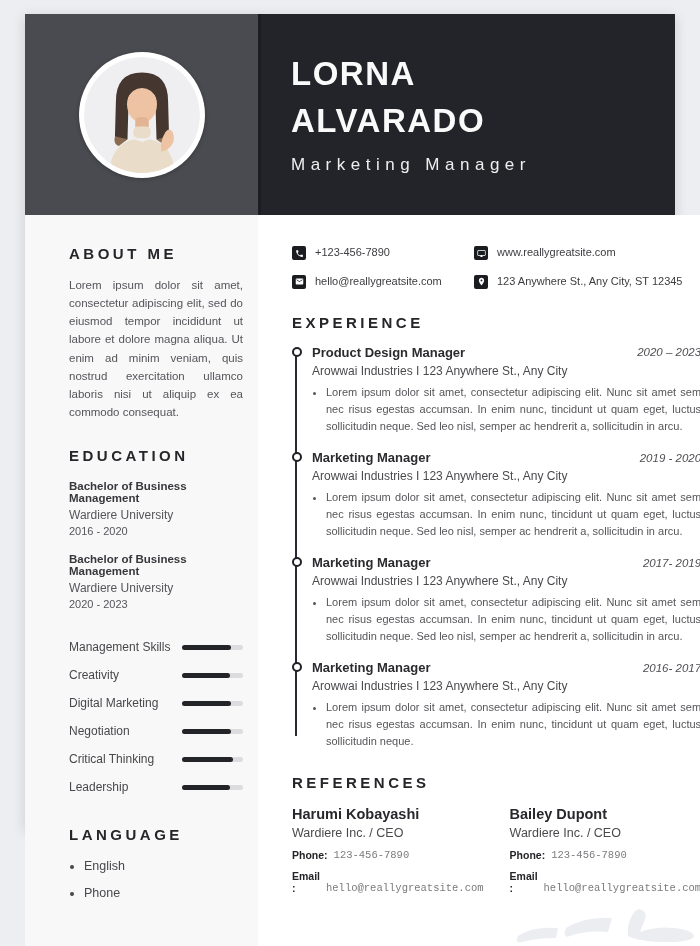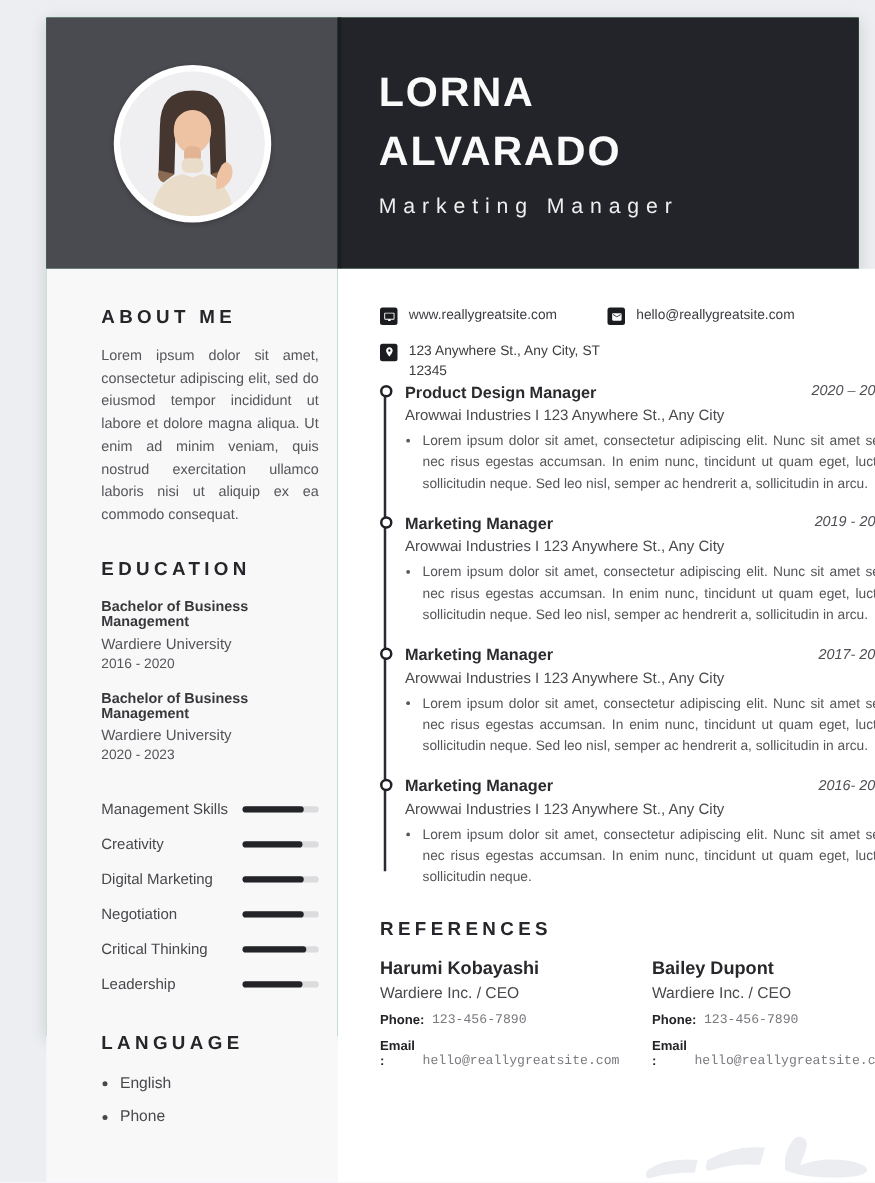--- a/index.html
+++ b/index.html
@@ -6,23 +6,22 @@
   body{
     width:700px;height:946px;
     background:#eceef1;
     position:relative;
     overflow:hidden;
     font-family:"Liberation Sans", sans-serif;
     -webkit-font-smoothing:antialiased;
   }
   .page{
     position:absolute;left:25px;top:14px;width:650px;height:815px;
-    background:#15803d;
+    background:#b91c1c;
     box-shadow:0 3px 12px rgba(30,35,48,.16);
-    margin-left:12px;
   }
   
   .header{display:flex;height:201px;}
   .header-left{
     width:233px;background:#4a4b50;flex:none;
     display:flex;align-items:center;justify-content:center;
   }
   .avatar-ring{
     width:126px;height:126px;border-radius:50%;background:#fff;
     display:flex;align-items:center;justify-content:center;
@@ -193,20 +192,28 @@
         </ul>
       </div>
     </div>
 
     <div class="main">
 
       <div class="contact-grid">
         <div class="contact-item">
           <span class="contact-icon">
             <svg width="9" height="9" viewBox="0 0 24 24">
+                <path fill="#fff" d="M6.6 10.8c1.4 2.8 3.8 5.1 6.6 6.6l2.2-2.2c.3-.3.7-.4 1-.2 1.2.4 2.4.6 3.6.6.6 0 1 .4 1 1V20c0 .6-.4 1-1 1C10.6 21 3 13.4 3 4c0-.6.4-1 1-1h3.5c.6 0 1 .4 1 1 0 1.2.2 2.4.6 3.6.1.3 0 .7-.2 1l-2.3 2.2z"></path>
+              </svg>
+          </span>
+          <span class="contact-text">+123-456-7890</span>
+        </div>
+        <div class="contact-item">
+          <span class="contact-icon">
+            <svg width="9" height="9" viewBox="0 0 24 24">
                 <path fill="#fff" d="M21 3H3c-1.1 0-2 .9-2 2v11c0 1.1.9 2 2 2h7l-1 2v1h6v-1l-1-2h7c1.1 0 2-.9 2-2V5c0-1.1-.9-2-2-2zm0 13H3V5h18v11z"></path>
               </svg>
           </span>
           <span class="contact-text">www.reallygreatsite.com</span>
         </div>
         <div class="contact-item">
           <span class="contact-icon">
             <svg width="9" height="9" viewBox="0 0 24 24">
                 <path fill="#fff" d="M20 4H4C2.9 4 2 4.9 2 6v12c0 1.1.9 2 2 2h16c1.1 0 2-.9 2-2V6c0-1.1-.9-2-2-2zm0 4l-8 5-8-5V6l8 5 8-5v2z"></path>
               </svg>
@@ -216,20 +223,21 @@
         <div class="contact-item">
           <span class="contact-icon">
             <svg width="9" height="9" viewBox="0 0 24 24">
                 <path fill="#fff" d="M12 2C8.1 2 5 5.1 5 9c0 5.2 7 13 7 13s7-7.8 7-13c0-3.9-3.1-7-7-7zm0 9.5A2.5 2.5 0 1 1 12 6.5a2.5 2.5 0 0 1 0 5z"></path>
               </svg>
           </span>
           <span class="contact-text">123 Anywhere St., Any City, ST 12345</span>
         </div>
       </div>
 
+      <div class="section-heading xp-heading">EXPERIENCE</div>
 
       <div class="xp-list">
         <div class="xp-item">
           <span class="xp-dot"></span>
           <div class="xp-head">
             <span class="xp-role">Product Design Manager</span>
             <span class="xp-period">2020 – 2023</span>
           </div>
           <div class="xp-company">Arowwai Industries I 123 Anywhere St., Any City</div>
           <ul class="xp-bullets">

